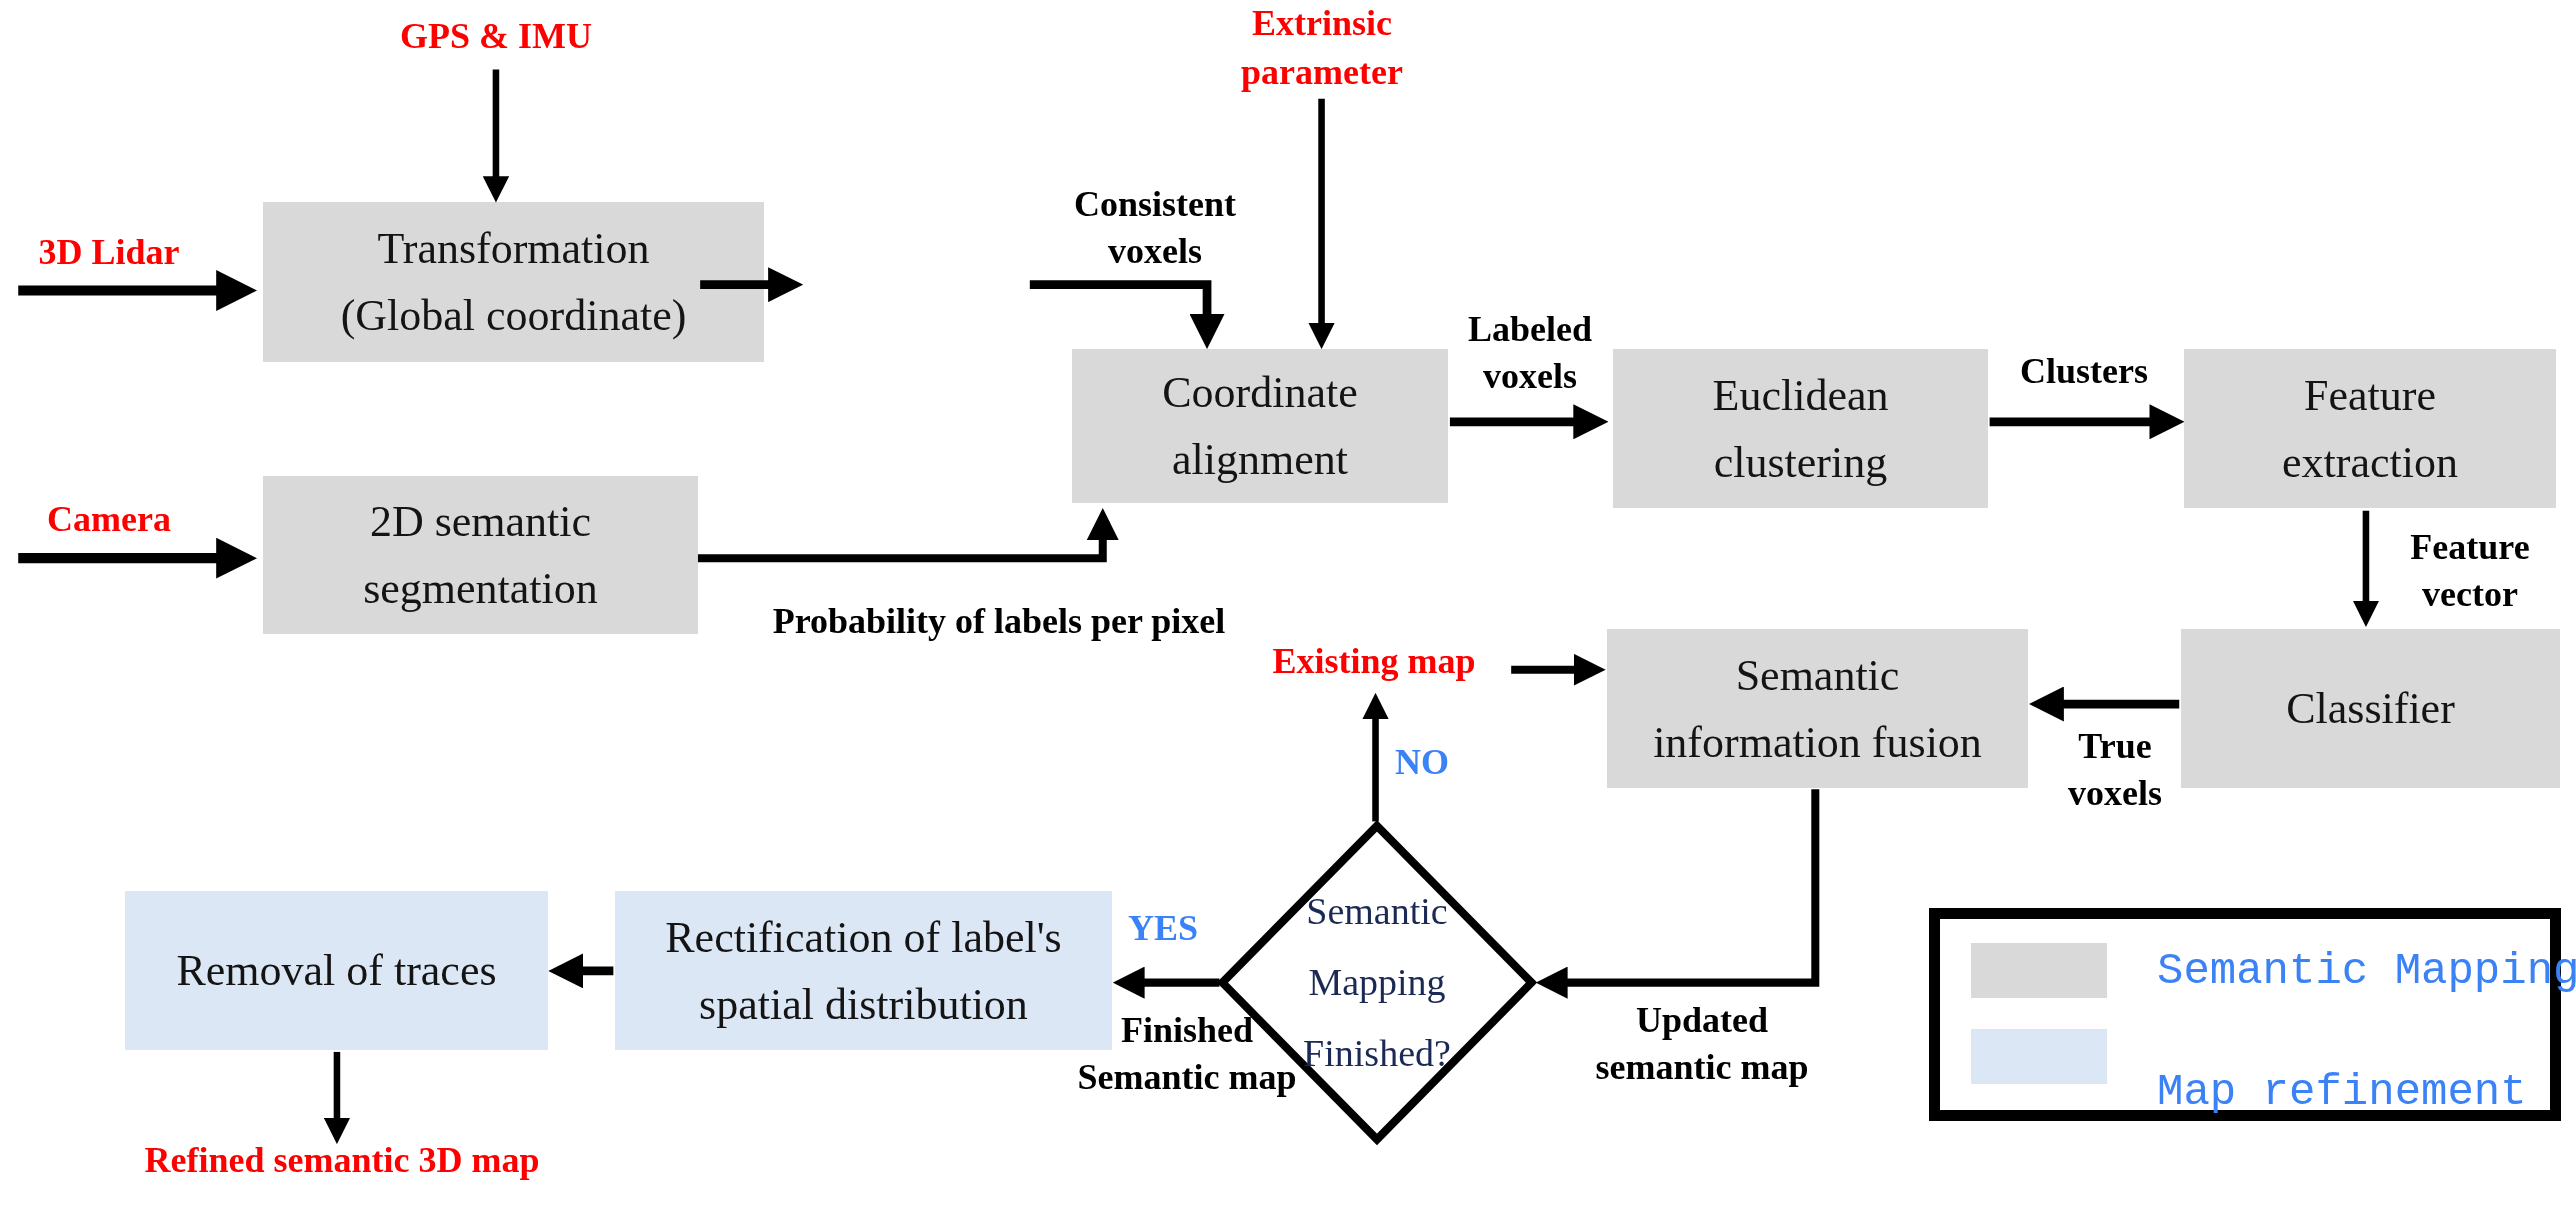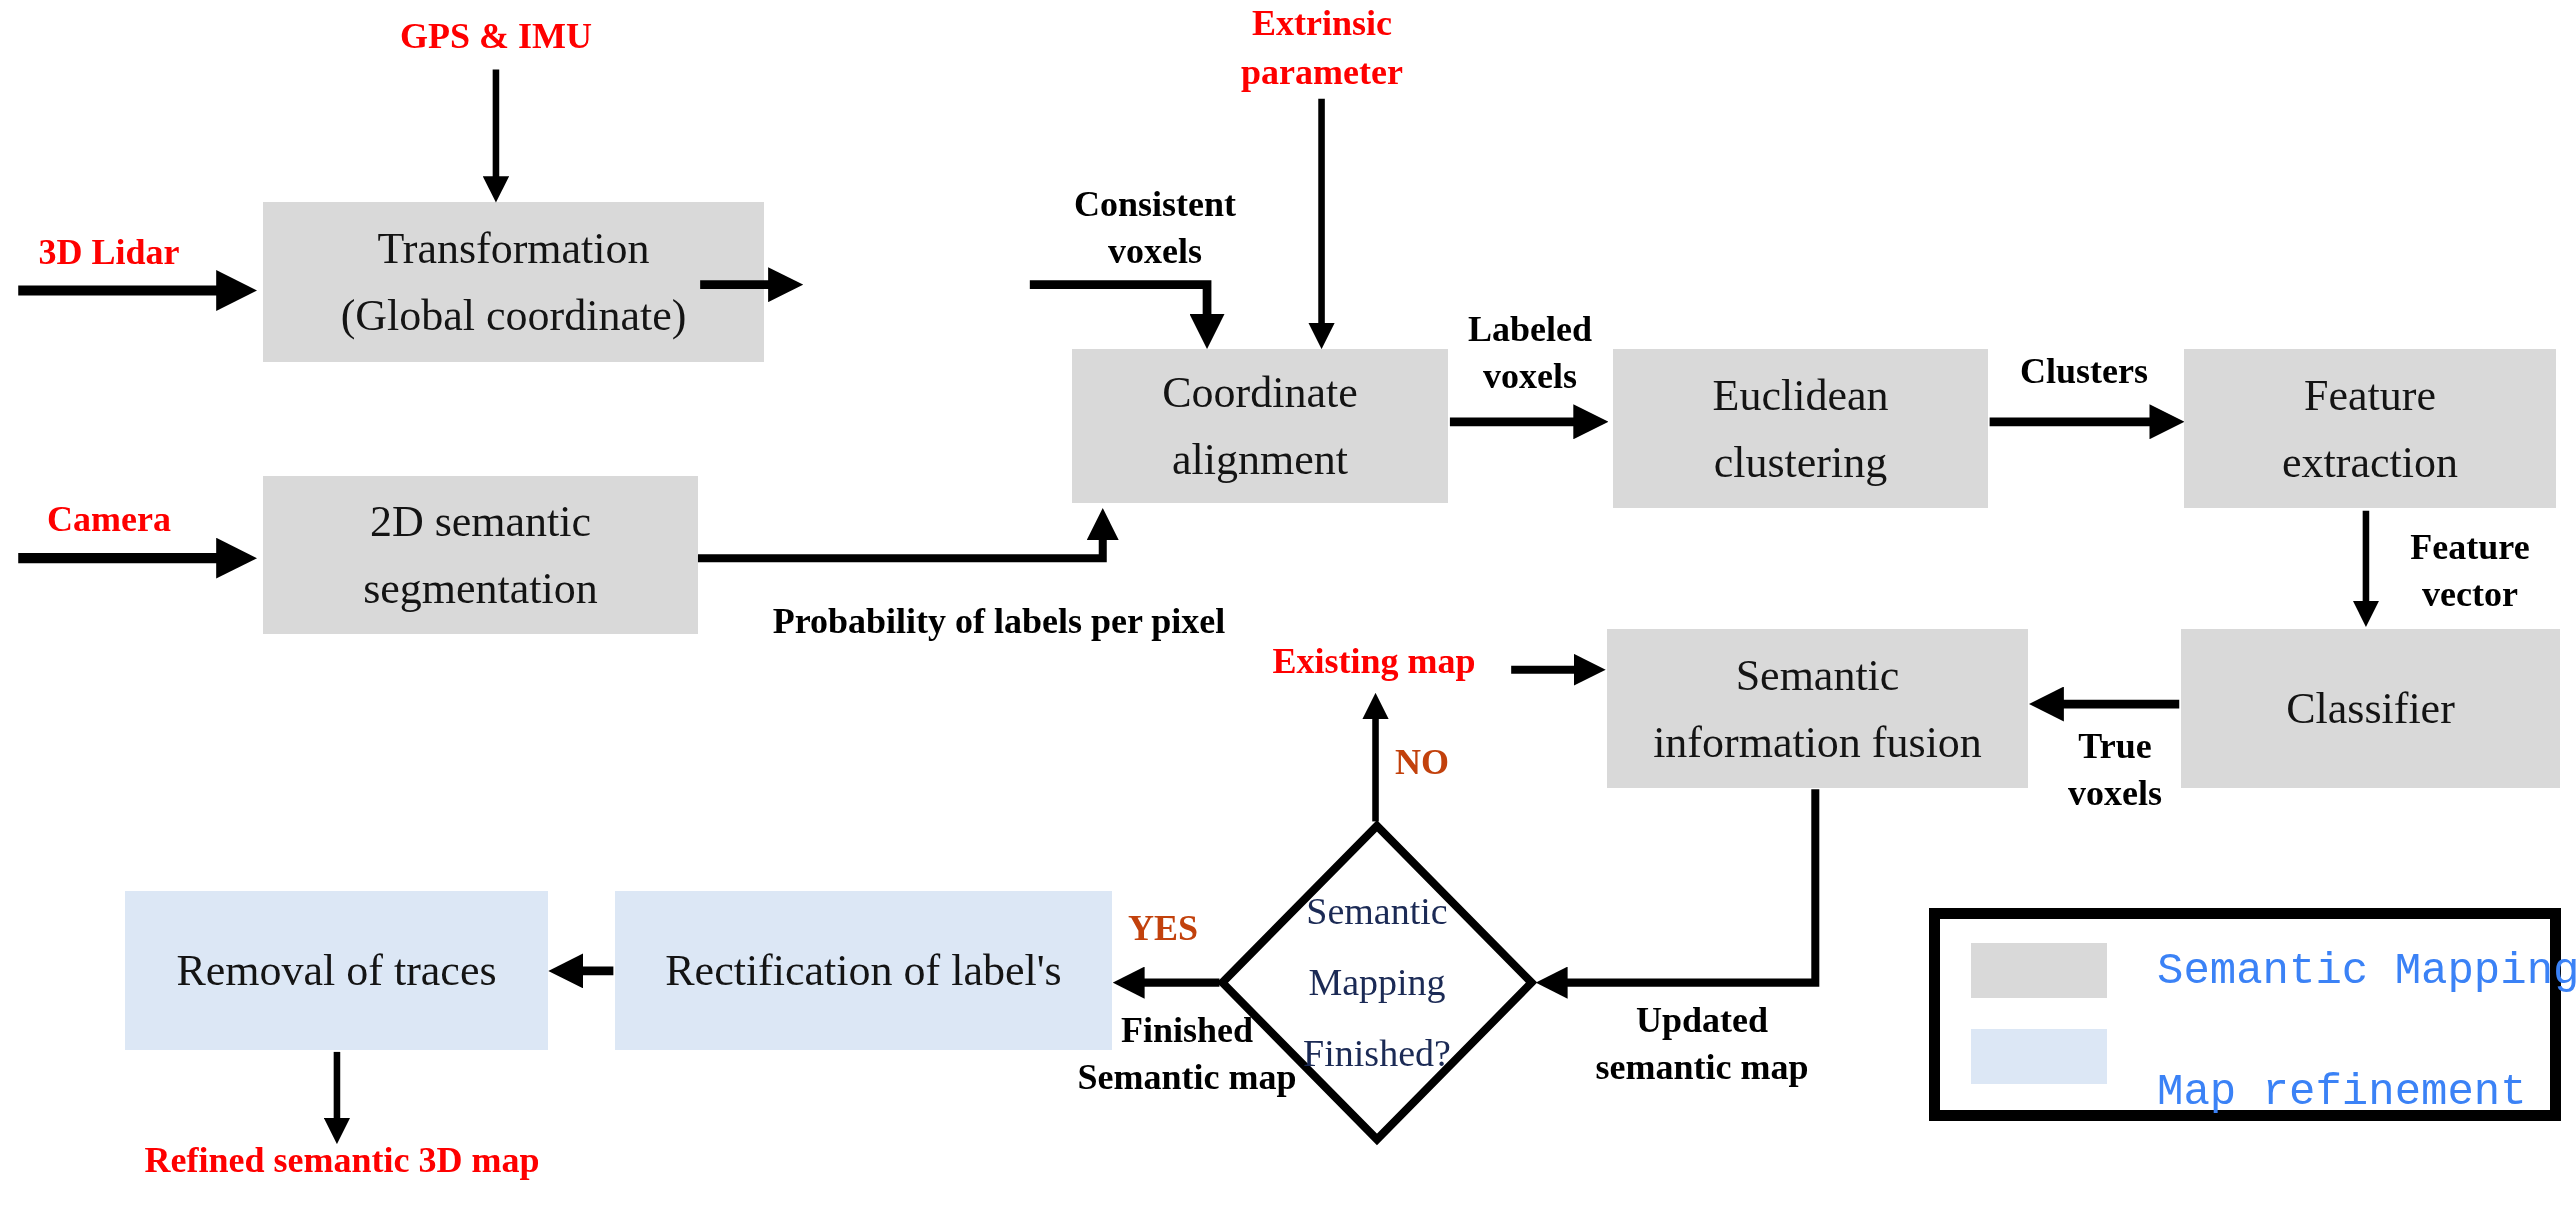--- a/index.html
+++ b/index.html
@@ -14,21 +14,21 @@
   }
   .gray { background:#d9d9d9; }
   .blue { background:#dce7f5; }
   #arrows { position:absolute; left:0; top:0; z-index:2; pointer-events:none; }
   .lbl {
     position:absolute; transform:translate(-50%,-50%); white-space:nowrap;
     text-align:center; z-index:3; font-weight:bold; font-size:36px; line-height:47px;
   }
   .red  { color:#fe0000; }
   .blk  { color:#000000; }
-  .navy { color:#c2410c; }
+  .navy { color:#3b82f6; }
   .dtext { color:#1b2a55; font-weight:normal; font-size:38px; line-height:71px; }
   .legend-box {
     position:absolute; left:1929px; top:908px; width:632px; height:213px;
     border:11px solid #000; background:#fff; box-sizing:border-box; z-index:1;
   }
   .swatch { position:absolute; width:136px; height:55px; z-index:2; }
   .legend-label {
     position:absolute; left:2157px; transform:translateY(-50%); z-index:3;
     font-size:44px; color:#3b82f6; white-space:nowrap;font-family:Liberation Mono, monospace;
   }
@@ -72,20 +72,21 @@
   <div class="box gray" style="left:2181px;top:629px;width:379px;height:159px;">
     <div>Classifier</div>
   </div>
 
   <div class="box blue" style="left:125px;top:891px;width:423px;height:159px;">
     <div>Removal of traces</div>
   </div>
 
   <div class="box blue" style="left:615px;top:891px;width:497px;height:159px;">
     <div>Rectification of  label's</div>
+    <div>spatial distribution</div>
   </div>
 
   <svg id="arrows" width="2576" height="1206" viewBox="0 0 3532 1653">
     <defs>
       <marker id="ah" viewBox="0 0 10 10" refX="1" refY="5" markerWidth="4" markerHeight="4" orient="auto-start-reverse" markerUnits="strokeWidth">
         <path d="M0,0 L10,5 L0,10 z" fill="#000"></path>
       </marker>
     </defs>
 
     <polygon points="1888,1132 2100,1347 1888,1562 1676,1347" fill="#ffffff" stroke="#000" stroke-width="11"></polygon>

